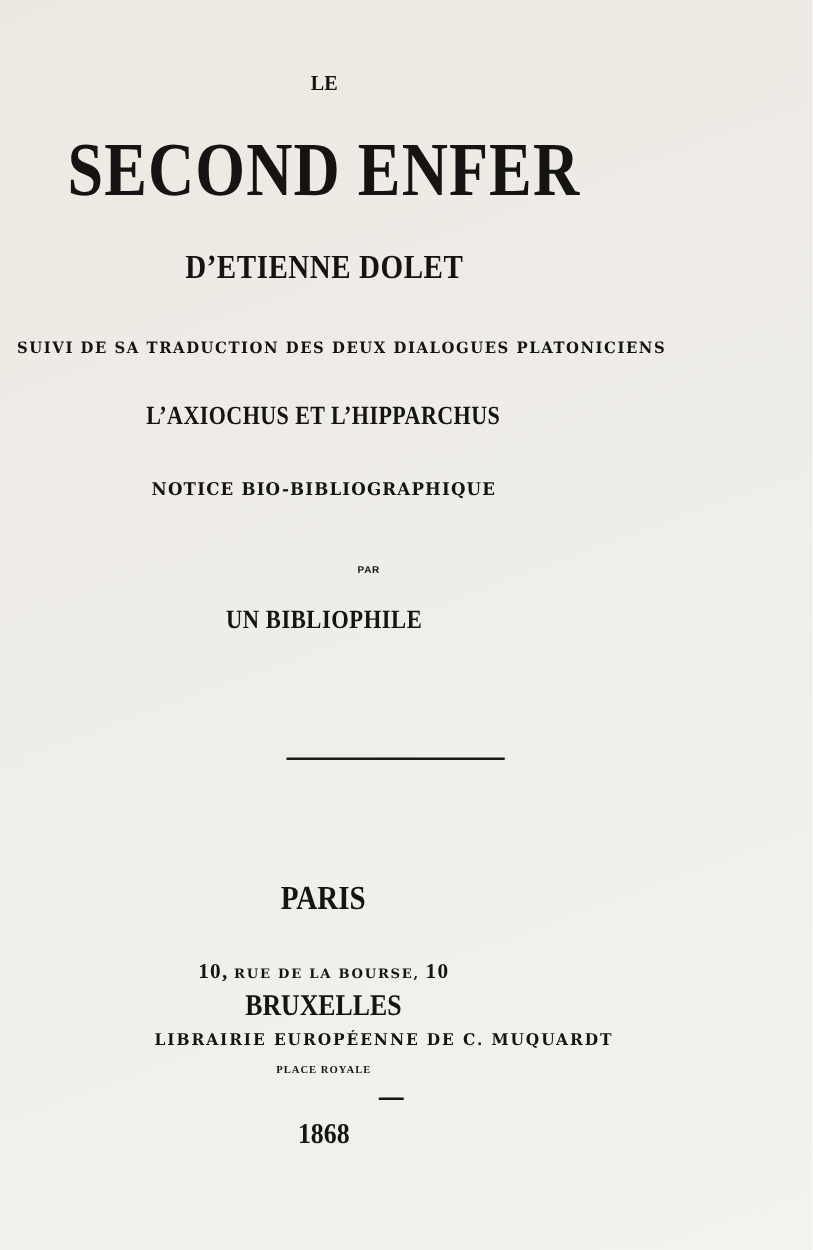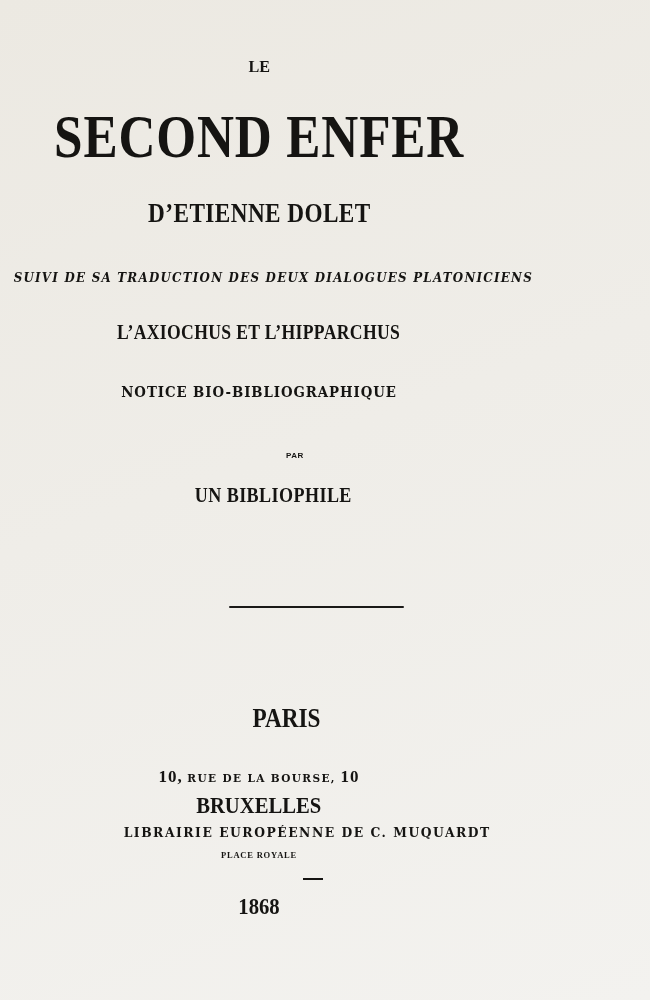--- a/index.html
+++ b/index.html
@@ -54,21 +54,20 @@
       font-size: 27px;
       letter-spacing: 0.5px;
     }
     .author .cond { transform: scaleX(0.86); }
 
     .subtitle {
       top: 272px;
       font-size: 12.5px;
       letter-spacing: 1.3px;
       font-family: "DejaVu Serif", serif;
-      font-style: italic;
     }
     .subtitle .cond { transform: scaleX(0.95); }
 
     .dialogues {
       top: 322px;
       font-size: 21px;
       letter-spacing: 0.4px;
     }
     .dialogues .cond { transform: scaleX(0.84); }
 
@@ -85,38 +84,36 @@
       font-size: 8px;
       letter-spacing: 0.5px;
       font-family: Liberation Sans, sans-serif;
       margin-left: 36px;
     }
 
     .by {
       top: 485px;
       font-size: 21px;
       letter-spacing: 0.5px;
-      padding-left: 14px;
     }
     .by .cond { transform: scaleX(0.86); }
 
     .rule {
       position: absolute;
       left: 229px;
       top: 606px;
       width: 175px;
       height: 2px;
       background: #1a1917;
       border-radius: 1px;
     }
 
     .city1 {
       top: 705px;
       font-size: 27px;
-      padding-left: 28px;
     }
     .city1 .cond { transform: scaleX(0.86); }
 
     .pub1 {
       top: 748px;
       font-size: 12.5px;
       letter-spacing: 1.8px;
       font-family: "DejaVu Serif", serif;
     }
     .pub1 .cond { transform: scaleX(0.95); }

